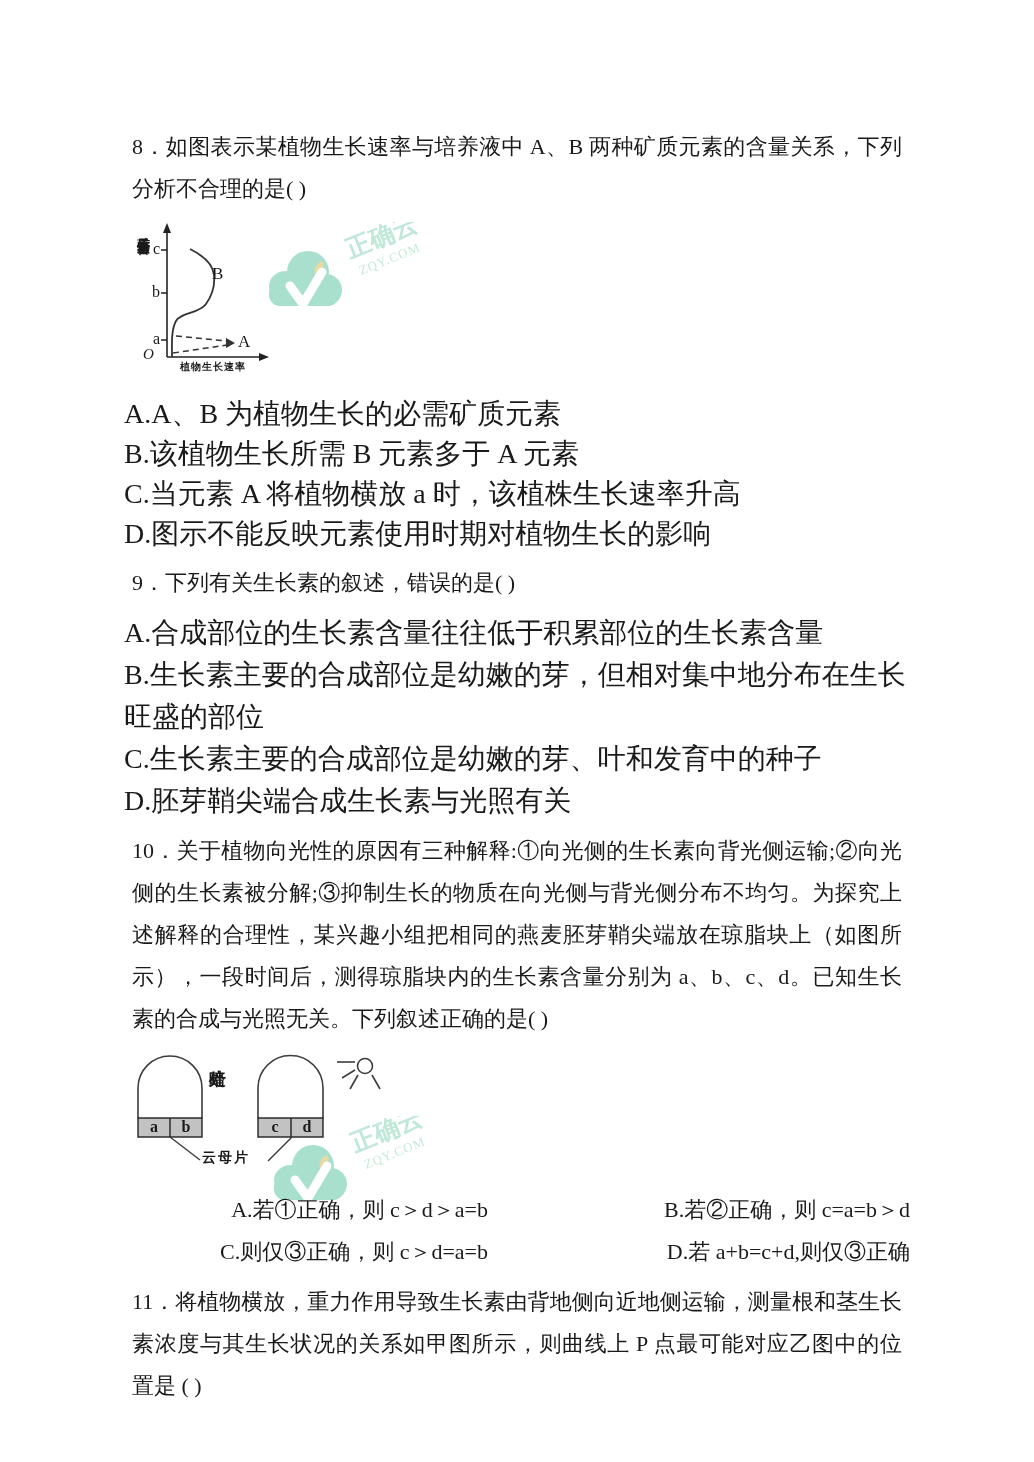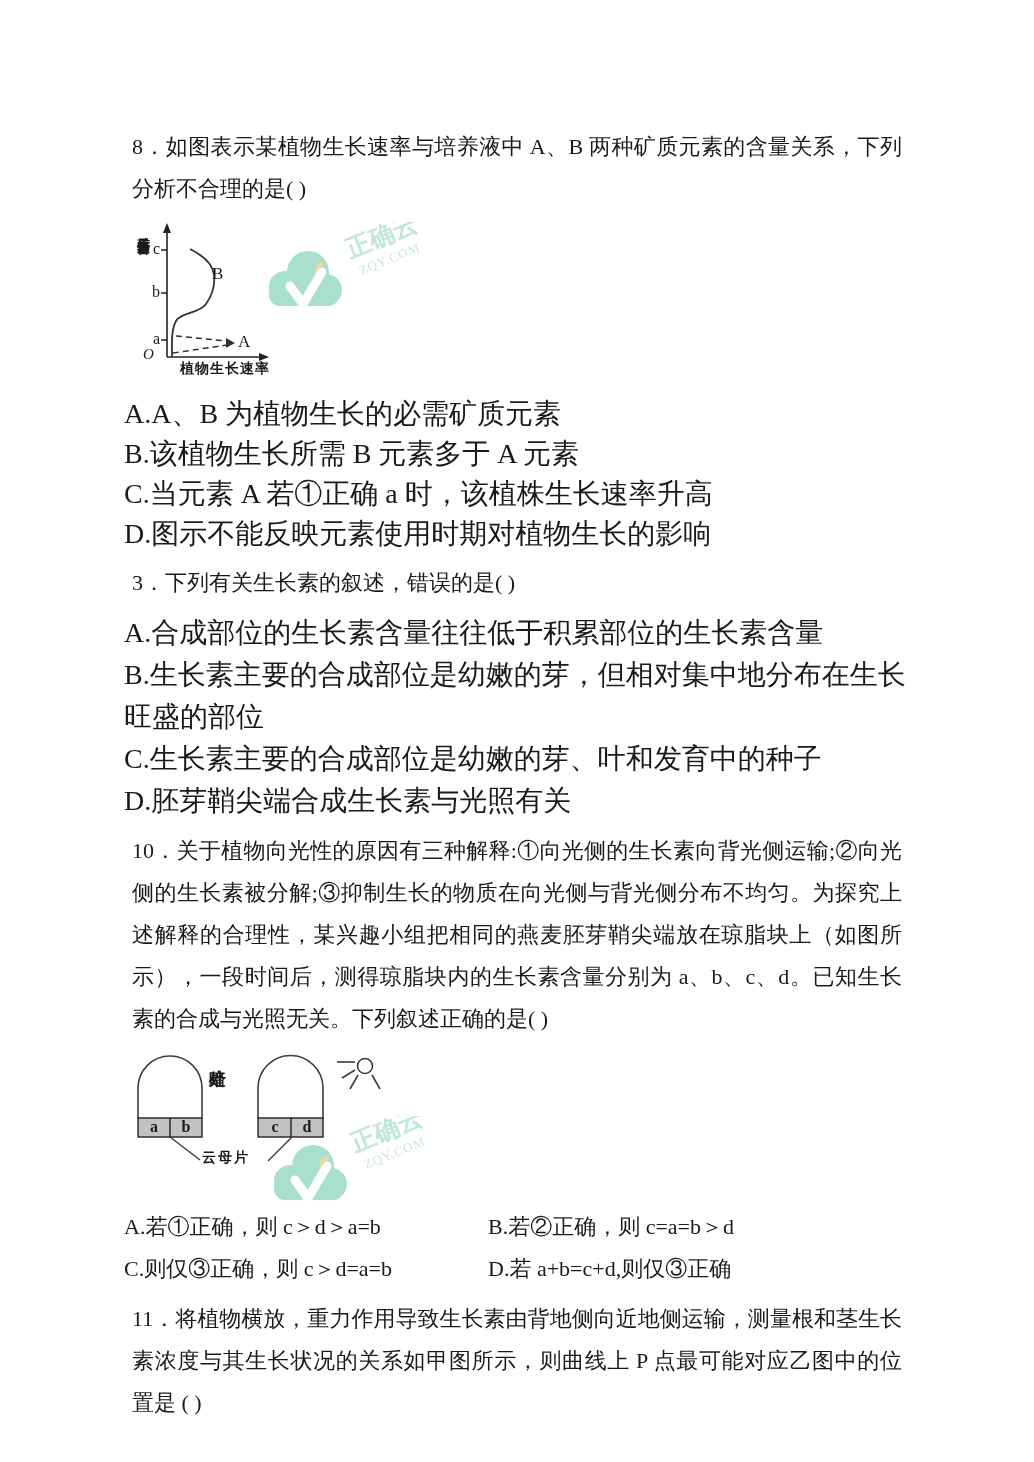--- a/index.html
+++ b/index.html
@@ -23,21 +23,21 @@
   .flabel{position:absolute;white-space:nowrap;}
   .vtext{writing-mode:vertical-rl;text-orientation:upright;}
   .ylab{left:2px;top:6px;font-size:13px;font-weight:bold;letter-spacing:1px;}
   .tick{font-size:16px;width:14px;text-align:right;}
   .tick-c{left:14px;top:20px;}
   .tick-b{left:14px;top:63px;}
   .tick-a{left:14px;top:110px;}
   .origin{left:11px;top:126px;font-size:15px;font-style:italic;}
   .curveB{left:80px;top:44px;font-size:17px;}
   .curveA{left:106px;top:112px;font-size:17px;}
-  .xlab{left:48px;top:140px;font-size:14px;font-weight:bold;letter-spacing:1px;}
+  .xlab{left:48px;top:140px;font-size:10px;font-weight:bold;letter-spacing:1px;}
   
   .fig2{position:relative;width:300px;height:124px;margin:10px 0 0 10px;}
   .fig2 svg{position:absolute;left:0;top:0;}
   .blocklab{top:67px;width:18px;text-align:center;font-size:16px;font-weight:bold;line-height:20px;}
   .lab-a{left:11px;}
   .lab-b{left:43px;}
   .lab-c{left:132px;}
   .lab-d{left:164px;}
   .darklab{left:72px;top:6px;font-size:17px;font-weight:bold;line-height:22px;}
   .micalab{left:68px;top:99px;font-size:14px;font-weight:bold;letter-spacing:2px;}
@@ -113,25 +113,25 @@
       <div class="flabel tick tick-a">a</div>
       <div class="flabel origin">O</div>
       <div class="flabel curveB">B</div>
       <div class="flabel curveA">A</div>
       <div class="flabel xlab">植物生长速率</div>
     </div>
 
     <ul class="optlist lh40" style="margin-top:16px;">
       <li>A.A、B 为植物生长的必需矿质元素</li>
       <li>B.该植物生长所需 B 元素多于 A 元素</li>
-      <li>C.当元素 A 若①正确 a 时，该植株生长速率升高</li>
+      <li>C.当元素 A 将植物横放 a 时，该植株生长速率升高</li>
       <li>D.图示不能反映元素使用时期对植物生长的影响</li>
     </ul>
 
-    <p class="para">3．下列有关生长素的叙述，错误的是(  )</p>
+    <p class="para">9．下列有关生长素的叙述，错误的是(  )</p>
     <ul class="optlist lh42">
       <li>A.合成部位的生长素含量往往低于积累部位的生长素含量</li>
       <li>B.生长素主要的合成部位是幼嫩的芽，但相对集中地分布在生长旺盛的部位</li>
       <li>C.生长素主要的合成部位是幼嫩的芽、叶和发育中的种子</li>
       <li>D.胚芽鞘尖端合成生长素与光照有关</li>
     </ul>
 
     <p class="para">10．关于植物向光性的原因有三种解释:①向光侧的生长素向背光侧运输;②向光侧的生长素被分解;③抑制生长的物质在向光侧与背光侧分布不均匀。为探究上述解释的合理性，某兴趣小组把相同的燕麦胚芽鞘尖端放在琼脂块上（如图所示），一段时间后，测得琼脂块内的生长素含量分别为 a、b、c、d。已知生长素的合成与光照无关。下列叙述正确的是(  )</p>
 
     <div class="fig2">
@@ -157,21 +157,21 @@
         </g>
       </svg>
       <div class="flabel blocklab lab-a">a</div>
       <div class="flabel blocklab lab-b">b</div>
       <div class="flabel blocklab lab-c">c</div>
       <div class="flabel blocklab lab-d">d</div>
       <div class="flabel vtext darklab">暗处</div>
       <div class="flabel micalab">云母片</div>
     </div>
 
-    <div style="margin-top:32px;">
+    <div style="margin-top:15px;text-align:right;">
       <div class="opt2col">
         <span class="colA">A.若①正确，则 c＞d＞a=b</span>
         <span class="colB">B.若②正确，则 c=a=b＞d</span>
       </div>
       <div class="opt2col">
         <span class="colA">C.则仅③正确，则 c＞d=a=b</span>
         <span class="colB">D.若 a+b=c+d,则仅③正确</span>
       </div>
     </div>
 

